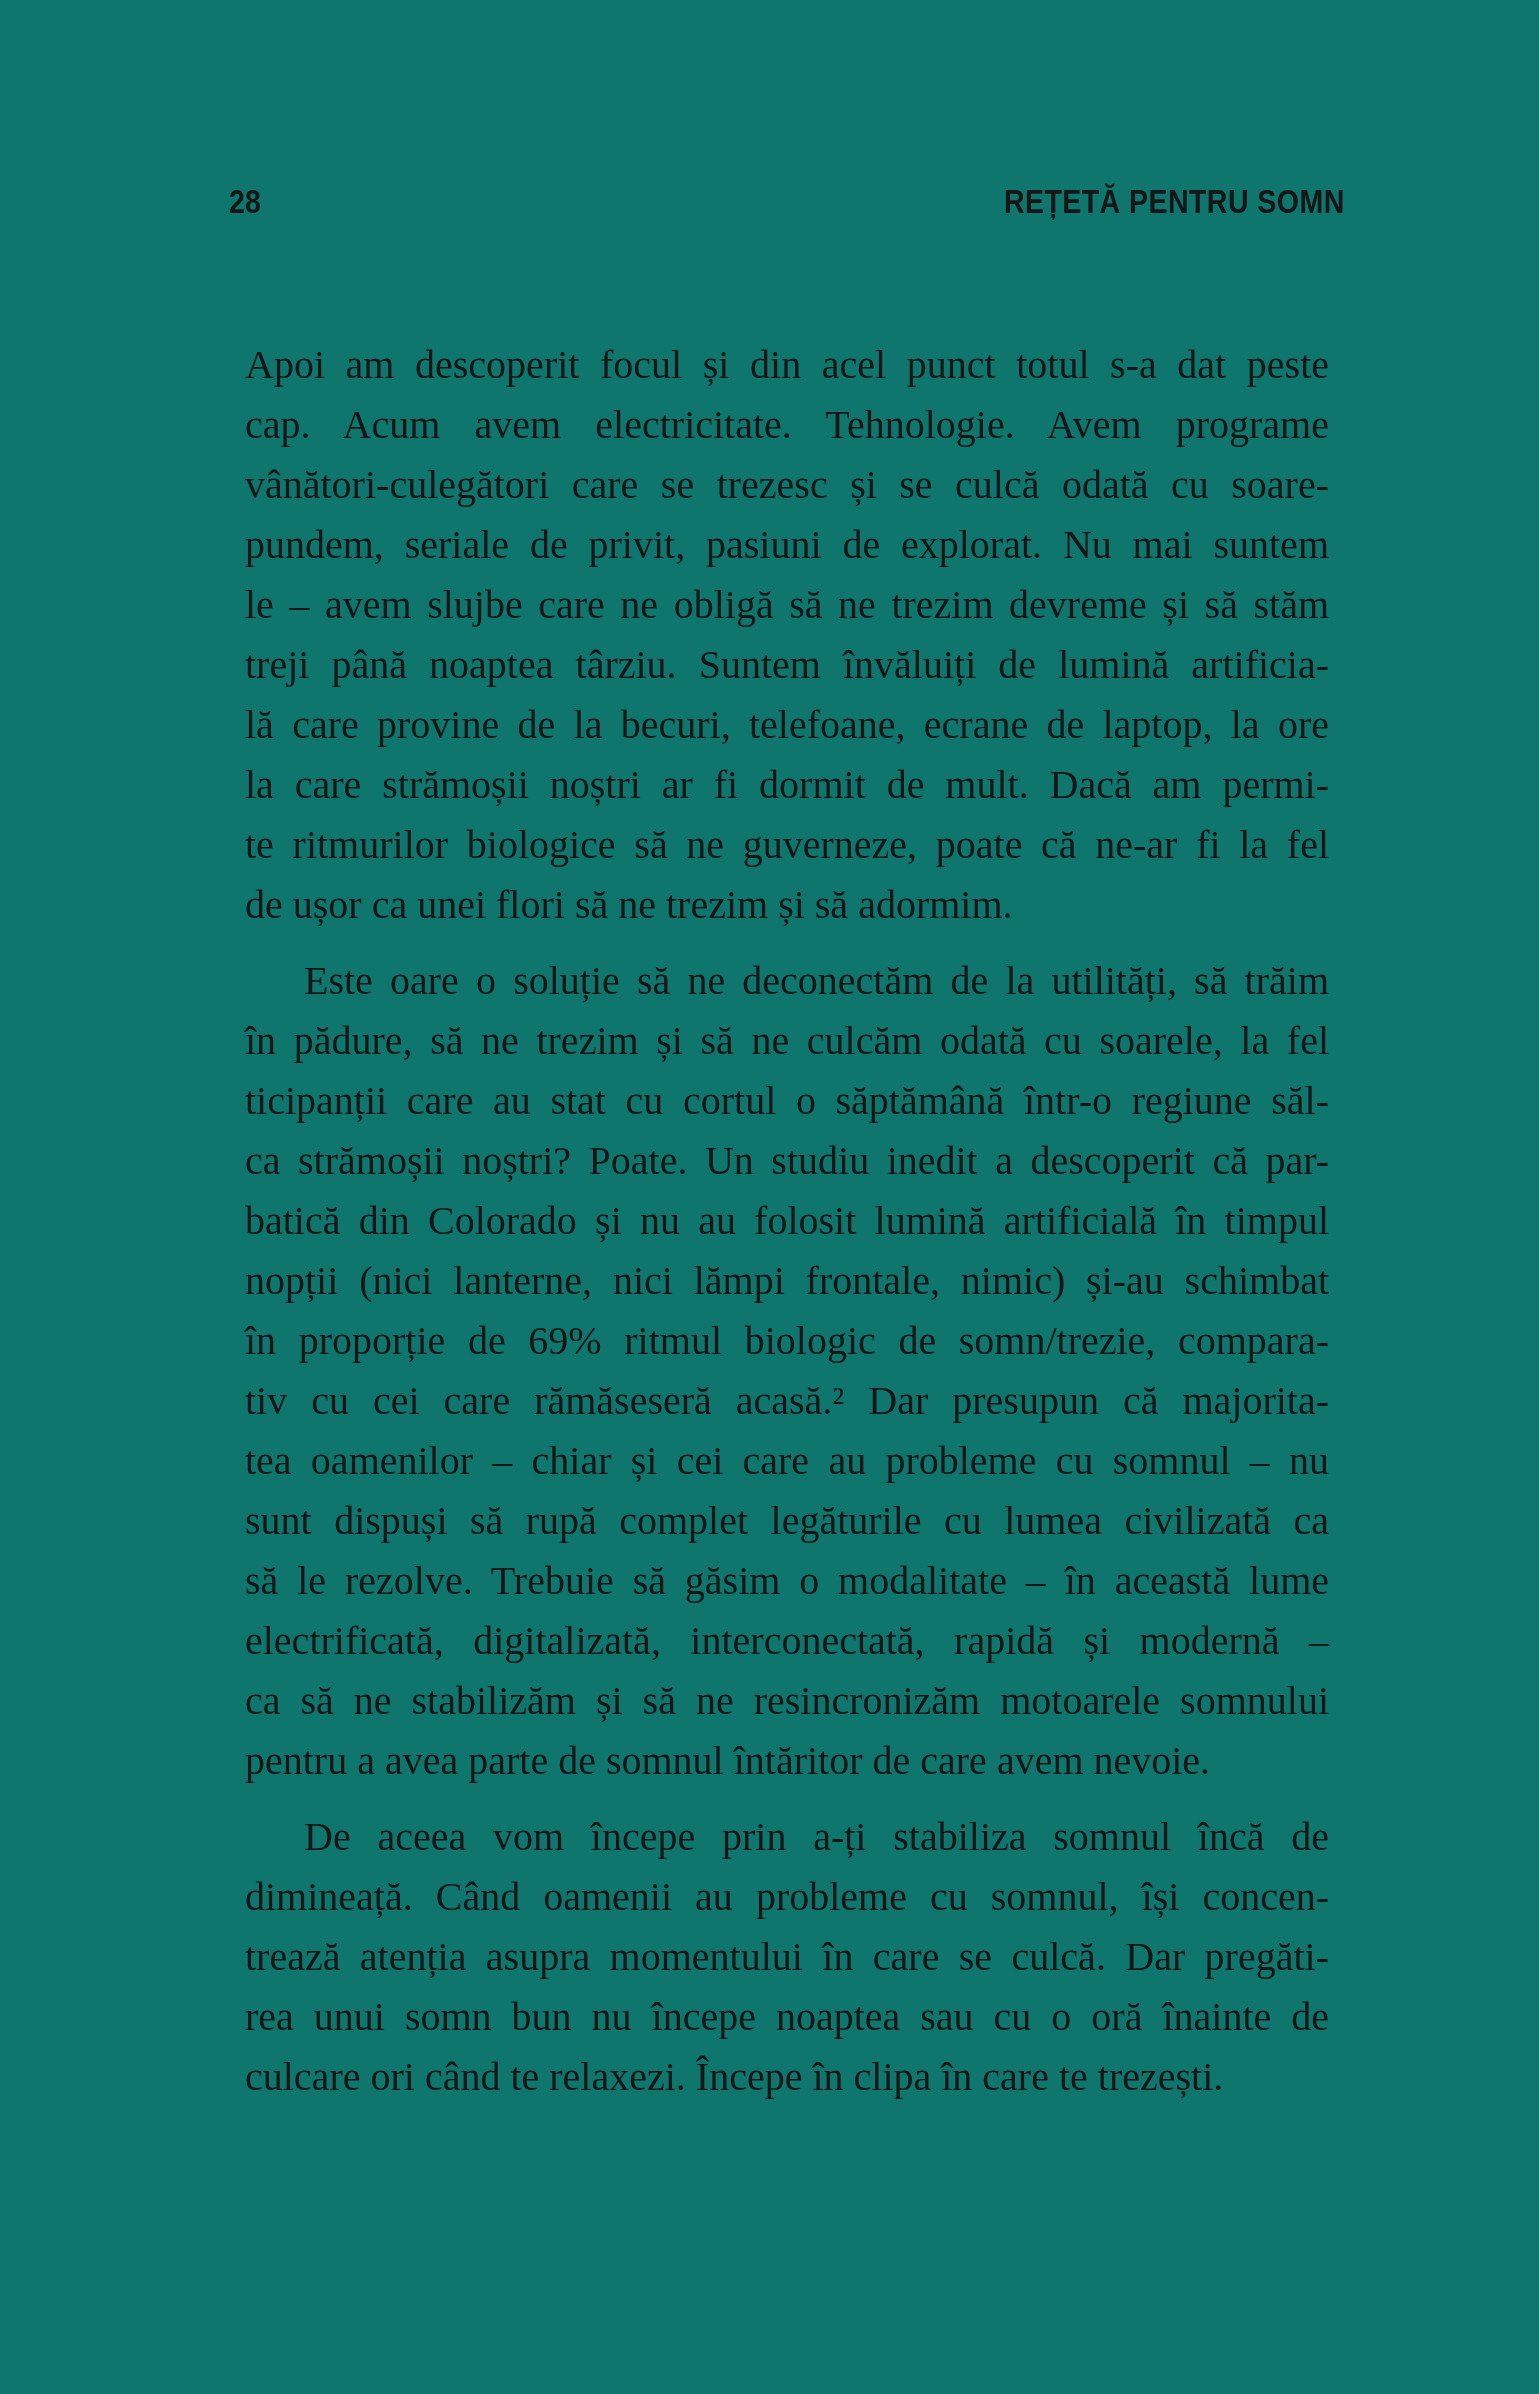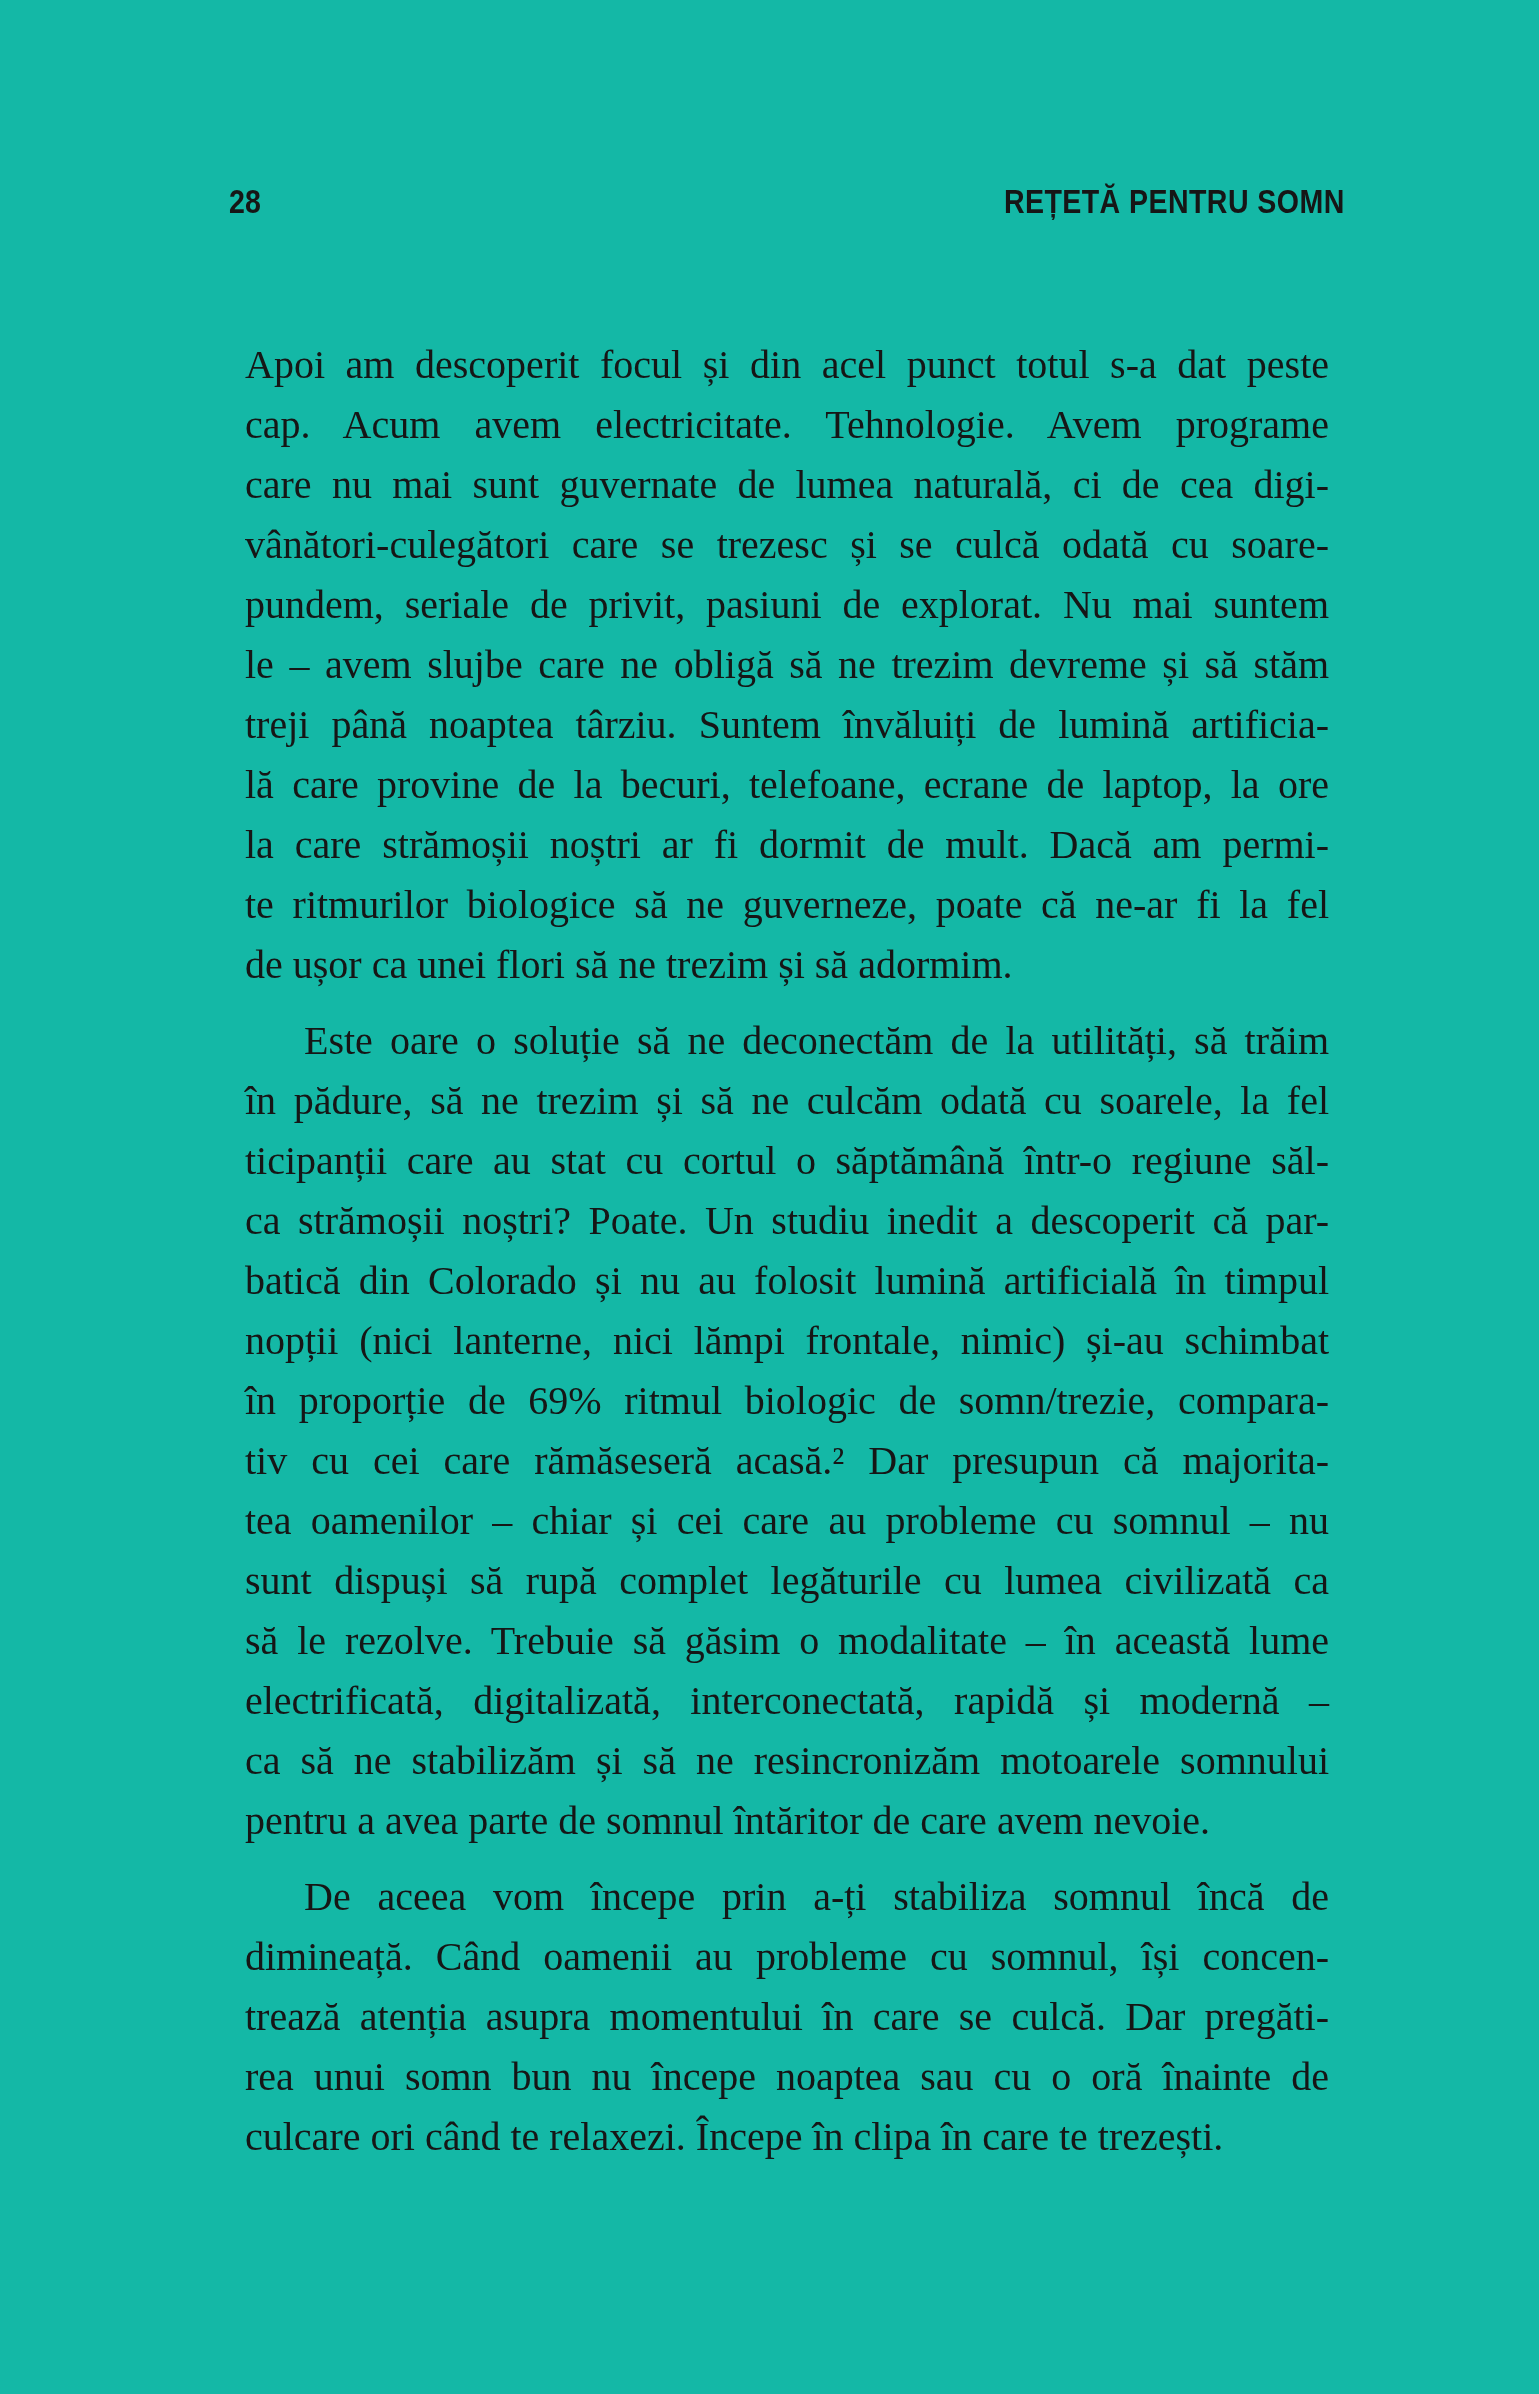--- a/index.html
+++ b/index.html
@@ -9,21 +9,21 @@
   body {
     width: 1539px;
     height: 2394px;
     background: #ffffff;
     position: relative;
     overflow: hidden;
   }
   .page {
     position: absolute;
     inset: 0;
-    background: #14b8a6;
+    background: #0f766e;
   }
   .header {
     position: absolute;
     left: 229px;
     top: 183px;
     width: 1116px;
     display: flex;
     justify-content: space-between;
     align-items: flex-start;
     font-family: "Liberation Sans", sans-serif;
@@ -79,21 +79,20 @@
 <div class="page">
   <div class="header">
     <span class="pagenum">28</span>
     <span class="runtitle">REȚETĂ PENTRU SOMN</span>
   </div>
 
   <div class="textblock">
       <div class="para">
         <div class="line">Apoi am descoperit focul și din acel punct totul s-a dat peste</div>
         <div class="line">cap. Acum avem electricitate. Tehnologie. Avem programe</div>
-        <div class="line">care nu mai sunt guvernate de lumea naturală, ci de cea digi-</div>
         <div class="line">vânători-culegători care se trezesc și se culcă odată cu soare-</div>
         <div class="line">pundem, seriale de privit, pasiuni de explorat. Nu mai suntem</div>
         <div class="line">le – avem slujbe care ne obligă să ne trezim devreme și să stăm</div>
         <div class="line">treji până noaptea târziu. Suntem învăluiți de lumină artificia-</div>
         <div class="line">lă care provine de la becuri, telefoane, ecrane de laptop, la ore</div>
         <div class="line">la care strămoșii noștri ar fi dormit de mult. Dacă am permi-</div>
         <div class="line">te ritmurilor biologice să ne guverneze, poate că ne-ar fi la fel</div>
         <div class="line last">de ușor ca unei flori să ne trezim și să adormim.</div>
       </div>
       <div class="para">

